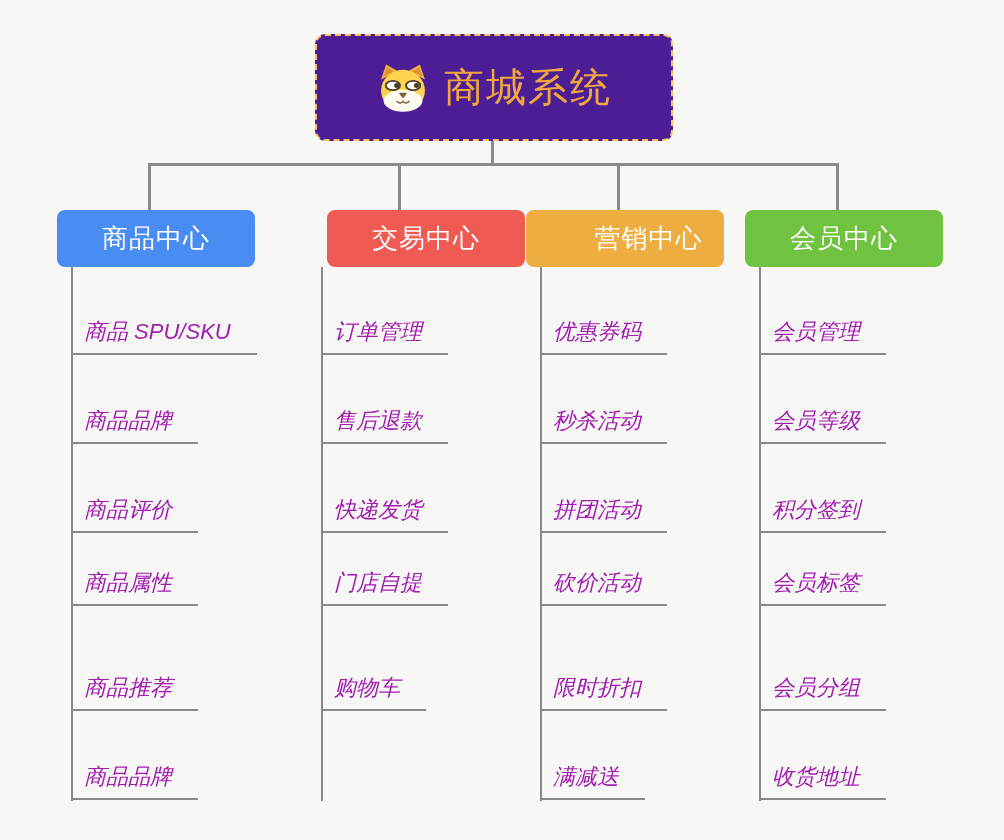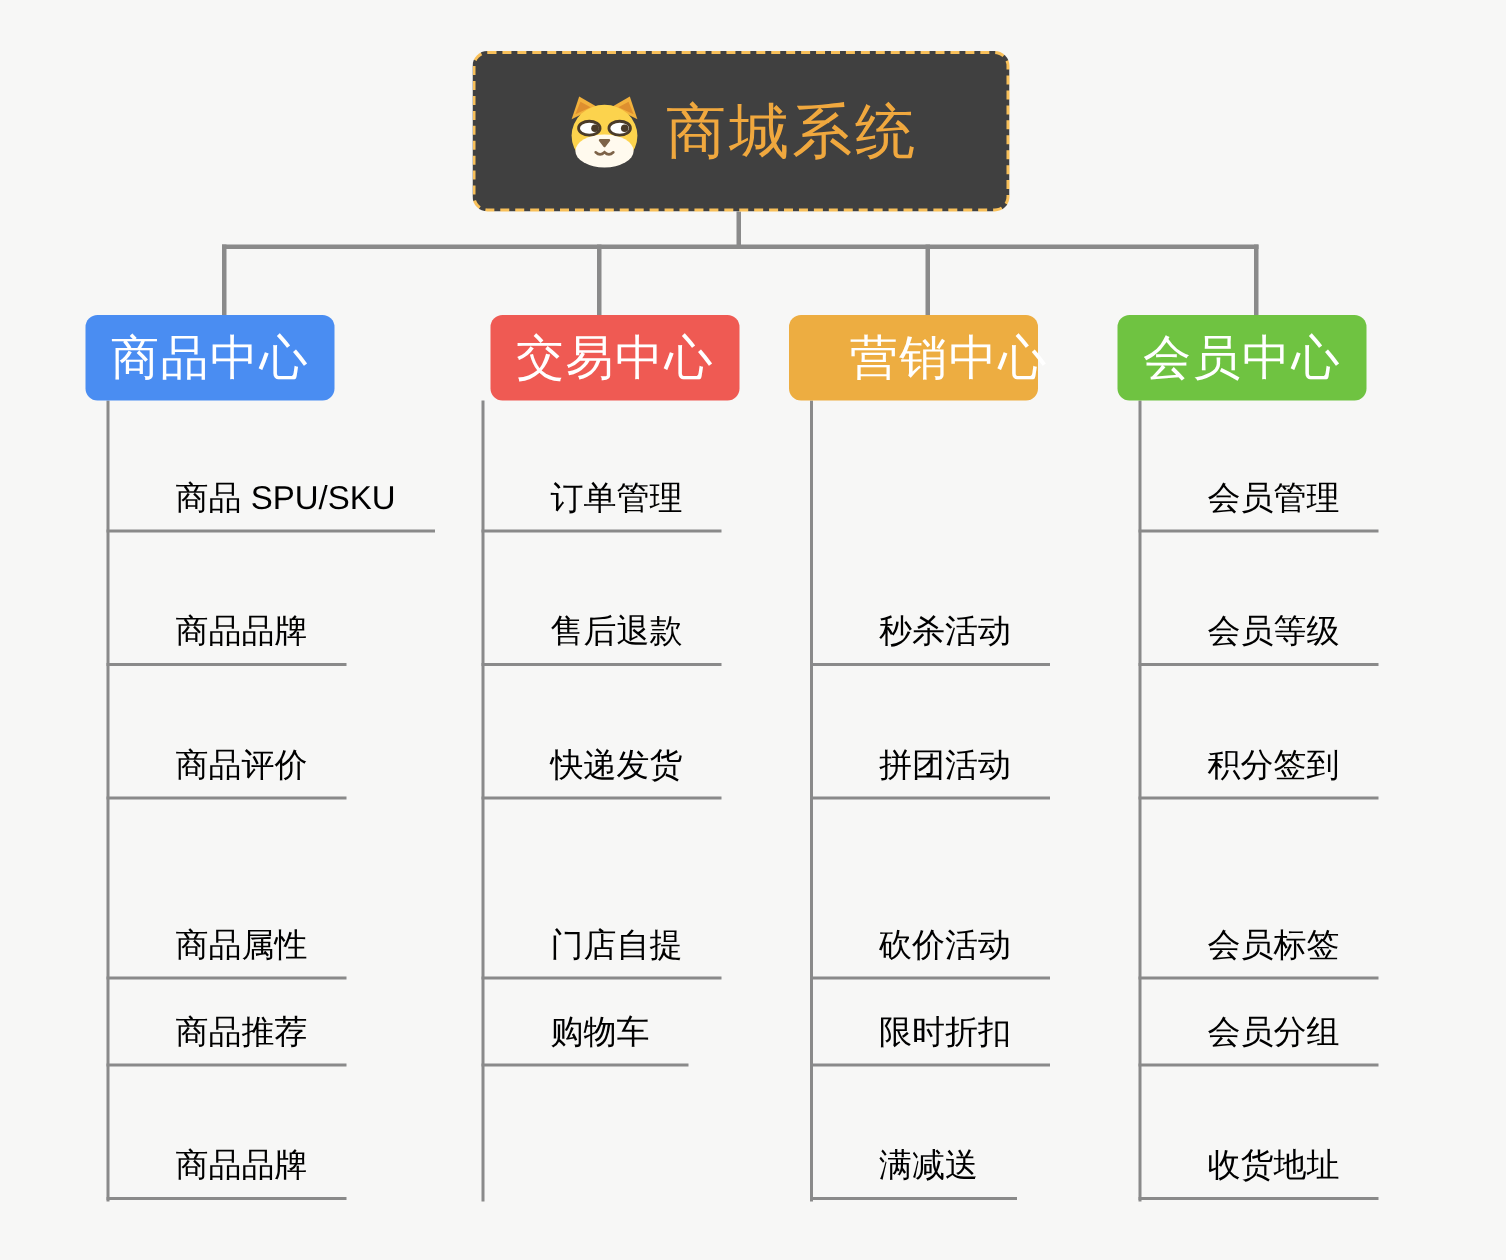--- a/index.html
+++ b/index.html
@@ -11,21 +11,21 @@
     width:1004px;height:840px;
     background:var(--page-bg);
     font-family:"Liberation Sans","DejaVu Sans",sans-serif;
     position:relative;overflow:hidden;
   }
   .stage{position:absolute;inset:0;}
 
   
   .root-node{
     position:absolute;left:315px;top:34px;width:358px;height:107px;
-    background:#404040;
+    background:#4c1d95;
     border:2px dashed #F8C05A;
     border-radius:10px;
     display:flex;align-items:center;justify-content:center;gap:14px;
     box-sizing:border-box;
   }
   .root-title{
     font-size:40px;color:#F0A83E;letter-spacing:2px;white-space:nowrap;
   }
   .dog-icon{width:54px;height:50px;flex:0 0 auto;}
 
@@ -34,39 +34,40 @@
   .root-stub{left:491px;top:141px;width:3px;height:24px;}
   .bus{left:148px;top:163px;width:691px;height:3px;}
   .drop{top:163px;width:3px;height:47px;}
   .drop0{left:148px;} .drop1{left:398px;} .drop2{left:617px;} .drop3{left:836px;}
 
   .trunk{top:267px;width:2px;height:534px;}
   .trunk0{left:71px;} .trunk1{left:321px;} .trunk2{left:540px;} .trunk3{left:759px;}
 
   
   .branch-box{
-    position:absolute;top:210px;height:57px;width:166px;
+    position:absolute;top:210px;height:57px;width:198px;
     border-radius:8px;
     display:flex;align-items:center;justify-content:center;
-    color:#FFFFFF;font-size:32px;letter-spacing:1px;white-space:nowrap;
+    color:#FFFFFF;font-size:26px;letter-spacing:1px;white-space:nowrap;
     box-sizing:border-box;
   }
   .b0{left:57px;} .b1{left:307px;} .b2{left:526px;} .b3{left:745px;}
 
   
   .item{
     position:absolute;
-    padding:0 26px 6px 46px;
+    padding:0 26px 6px 13px;
     border-bottom:2px solid var(--line-color);
-    font-size:22px;line-height:30px;color:#000000;
+    font-size:22px;line-height:30px;color:#a21caf;
     white-space:nowrap;
+    font-style:italic;
   }
   .col0{left:71px;} .col1{left:321px;} .col2{left:540px;} .col3{left:759px;}
   .row0{top:317px;} .row1{top:406px;} .row2{top:495px;}
-  .row3{top:615px;} .row4{top:673px;} .row5{top:762px;}
+  .row3{top:568px;} .row4{top:673px;} .row5{top:762px;}
 </style>
 </head>
 <body>
 
 <div class="stage">
 
   <div class="line root-stub"></div>
   <div class="line bus"></div>
   <div class="line drop drop0"></div>
   <div class="line drop drop1"></div>
@@ -107,20 +108,21 @@
   <div class="item col0 row3">商品属性</div>
   <div class="item col0 row4">商品推荐</div>
   <div class="item col0 row5">商品品牌</div>
 
   <div class="item col1 row0">订单管理</div>
   <div class="item col1 row1">售后退款</div>
   <div class="item col1 row2">快递发货</div>
   <div class="item col1 row3">门店自提</div>
   <div class="item col1 row4">购物车</div>
 
+  <div class="item col2 row0">优惠券码</div>
   <div class="item col2 row1">秒杀活动</div>
   <div class="item col2 row2">拼团活动</div>
   <div class="item col2 row4">限时折扣</div>
   <div class="item col2 row3">砍价活动</div>
   <div class="item col3 row0">会员管理</div>
 
   <div class="item col2 row5">满减送</div>
   <div class="item col3 row1">会员等级</div>
   <div class="item col3 row2">积分签到</div>
   <div class="item col3 row3">会员标签</div>

